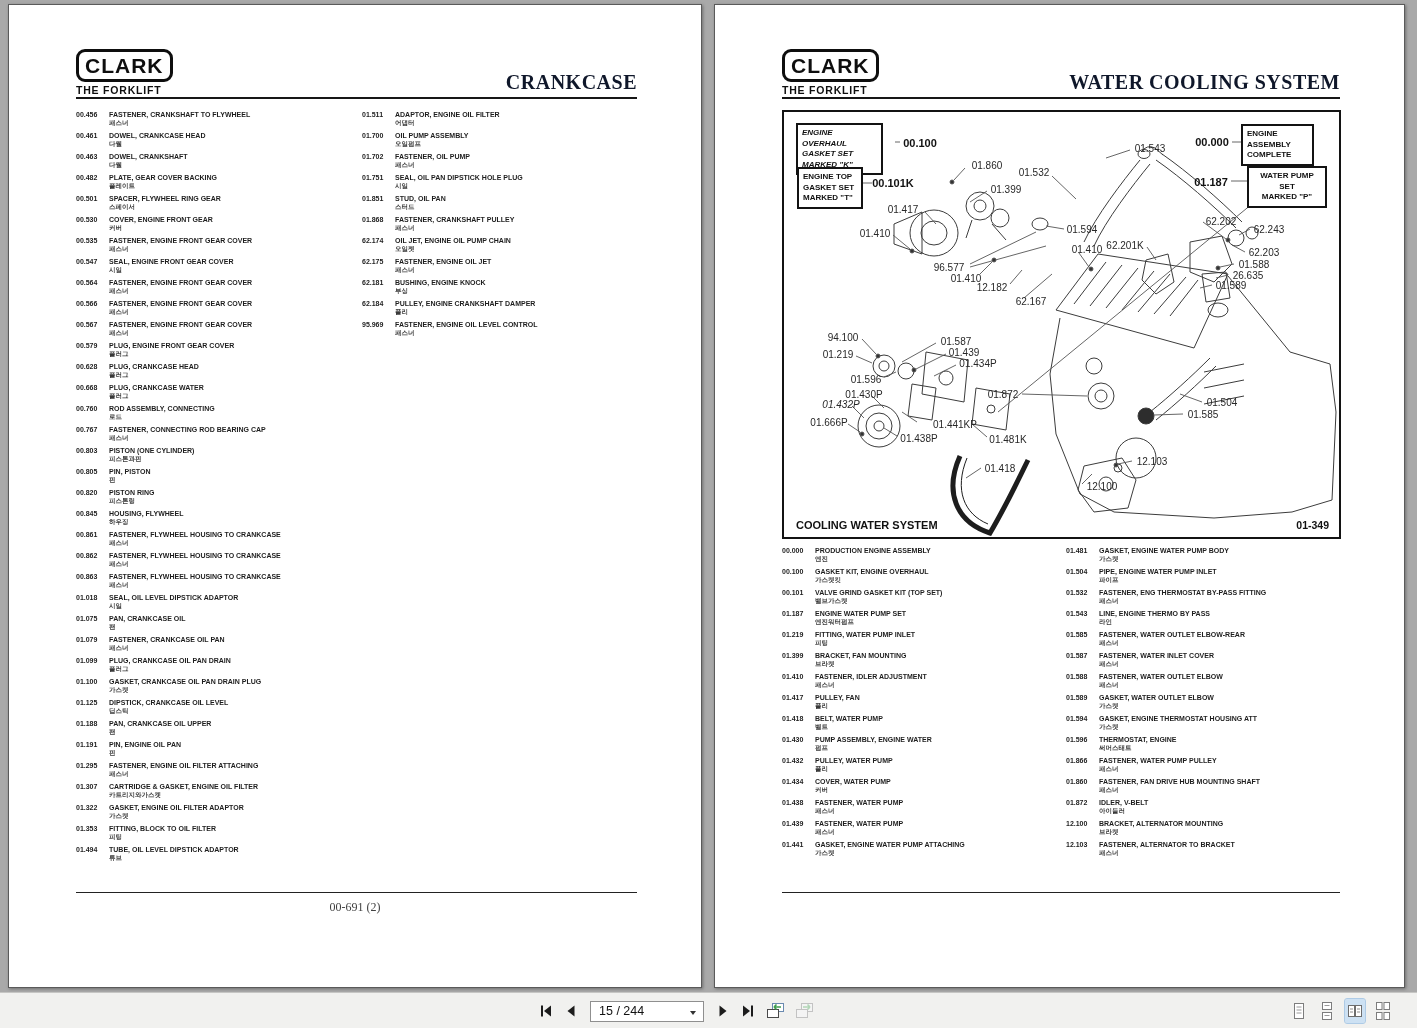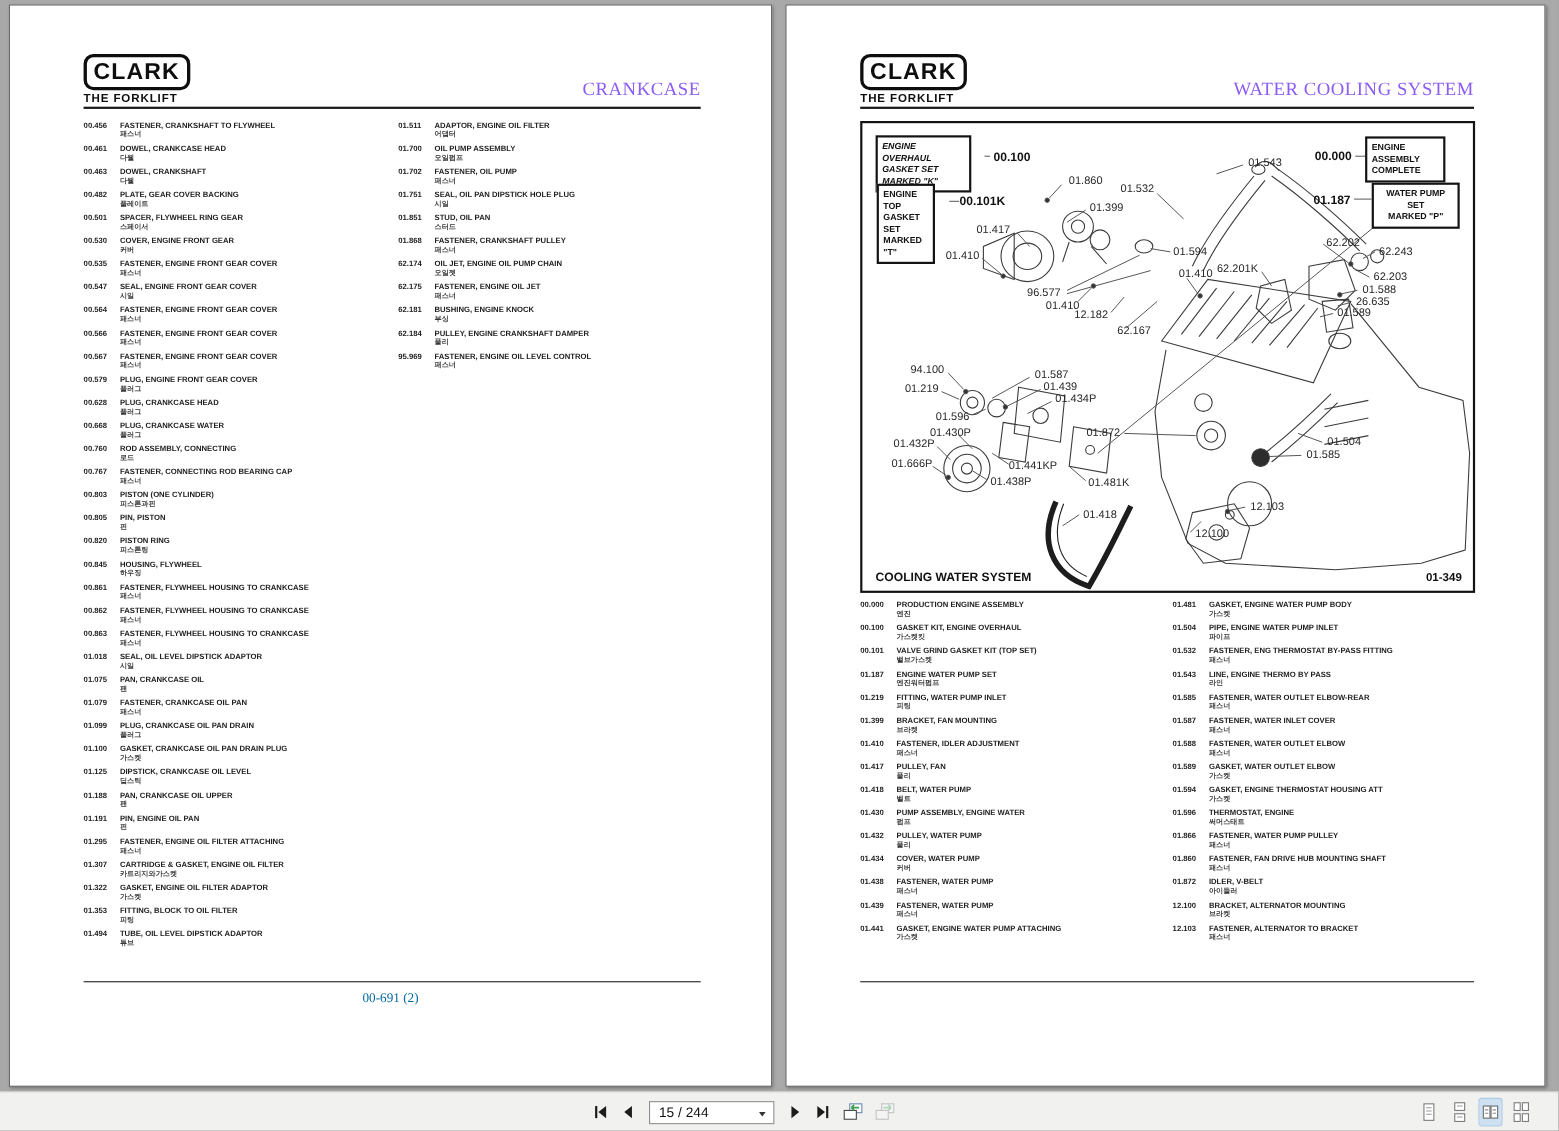--- a/index.html
+++ b/index.html
@@ -10,34 +10,34 @@
   #left-page{left:8px;width:694px;}
   #right-page{left:714px;width:691px;}
 
   
   .logo{position:absolute;top:44px;left:67px;color:#0e0e0e;}
   .logo-box{display:inline-block;border:3px solid #0e0e0e;border-radius:9px;padding:0 6px;
             font-weight:bold;font-size:21px;line-height:27px;letter-spacing:1px;}
   .logo-tag{font-weight:bold;font-size:10.5px;letter-spacing:.8px;margin-top:2px;}
 
   .page-title{position:absolute;top:66px;right:64px;font-family:"Liberation Serif",serif;
-              font-size:17px;letter-spacing:.5px;color:#8b5cf6;}
+              font-size:20px;letter-spacing:.5px;color:#0f172a;font-weight:bold;}
   .head-rule{position:absolute;top:92px;left:67px;right:64px;height:2px;background:#161616;}
 
   
   .pcol{position:absolute;width:285px;}
   .entry{display:flex;min-height:21px;align-items:flex-start;}
   .pcode{flex:none;width:33px;font-size:7px;font-weight:bold;color:#1d1d1d;line-height:8px;}
   .ptxt{display:flex;flex-direction:column;}
   .pdesc{font-size:7px;font-weight:bold;color:#1d1d1d;line-height:8px;}
   .pkor{font-size:6.5px;font-weight:bold;color:#3a3a3a;line-height:8px;}
 
   .foot-rule{position:absolute;top:887px;left:67px;right:64px;height:1px;background:#222;}
   .foot-text{position:absolute;top:895px;left:0;width:100%;text-align:center;
-             font-family:"Liberation Serif",serif;font-size:12px;color:#0369a1;}
+             font-family:"Liberation Serif",serif;font-size:12px;color:#404040;}
 
   
   #diagram{position:absolute;left:67px;top:105px;width:559px;height:429px;
            border:2px solid #131313;box-sizing:border-box;}
   #diagram svg{position:absolute;left:0;top:0;}
   .callout{position:absolute;transform:translate(-50%,-50%);font-size:10px;color:#272727;
            white-space:nowrap;background:rgba(255,255,255,.0);}
   .refbox{position:absolute;border:2px solid #131313;background:#fff;font-size:8px;font-weight:bold;
           color:#111;padding:3px 4px;line-height:10.5px;box-sizing:border-box;}
   .refbox.center{text-align:center;}
@@ -564,39 +564,39 @@
           <div class="callout" style="left: 208px; top: 175px;">12.182</div>
           <div class="callout" style="left: 219px; top: 189px; margin-left: 28px;">62.167</div>
           <div class="callout" style="left: 59px; top: 225px;">94.100</div>
           <div class="callout" style="left: 172px; top: 229px;">01.587</div>
           <div class="callout" style="left: 54px; top: 242px;">01.219</div>
           <div class="callout" style="left: 180px; top: 240px;">01.439</div>
           <div class="callout" style="left: 194px; top: 251px;">01.434P</div>
           <div class="callout" style="left: 82px; top: 267px;">01.596</div>
           <div class="callout" style="left: 67px; top: 282px; margin-left: 13px;">01.430P</div>
           <div class="callout" style="left: 219px; top: 282px;">01.872</div>
-          <div class="callout" style="left: 47px; top: 292px;">01.432P</div>
+          <div class="callout" style="left: 57px; top: 292px; font-style: italic;">01.432P</div>
           <div class="callout" style="left: 438px; top: 290px;">01.504</div>
           <div class="callout" style="left: 419px; top: 302px;">01.585</div>
           <div class="callout" style="left: 45px; top: 310px;">01.666P</div>
-          <div class="callout" style="left: 155px; top: 312px;">01.441KP</div>
+          <div class="callout" style="left: 155px; top: 312px; padding-left: 32px;">01.441KP</div>
           <div class="callout" style="left: 135px; top: 326px;">01.438P</div>
           <div class="callout" style="left: 224px; top: 327px;">01.481K</div>
           <div class="callout" style="left: 216px; top: 356px;">01.418</div>
           <div class="callout" style="left: 368px; top: 349px;">12.103</div>
           <div class="callout" style="left: 318px; top: 374px;">12.100</div>
         </div>
       <div id="refbox-layer">
           <div class="refbox" style="left: 12px; top: 11px; width: 87px; min-height: 40px; font-style: italic;">
             <div>ENGINE OVERHAUL</div>
             <div>GASKET SET</div>
             <div>MARKED "K"</div>
           </div>
           <div class="refcode" style="left: 136px; top: 31px;">00.100</div>
-          <div class="refbox" style="left: 13px; top: 55px; width: 53px; min-height: 40px;">
+          <div class="refbox" style="left: 13px; top: 55px; width: 66px; min-height: 40px;">
             <div>ENGINE TOP</div>
             <div>GASKET SET</div>
             <div>MARKED "T"</div>
           </div>
           <div class="refcode" style="left: 109px; top: 71px;">00.101K</div>
           <div class="refbox" style="left: 457px; top: 12px; width: 73px; min-height: 33px;">
             <div>ENGINE ASSEMBLY</div>
             <div>COMPLETE</div>
           </div>
           <div class="refcode" style="left: 428px; top: 30px;">00.000</div>

